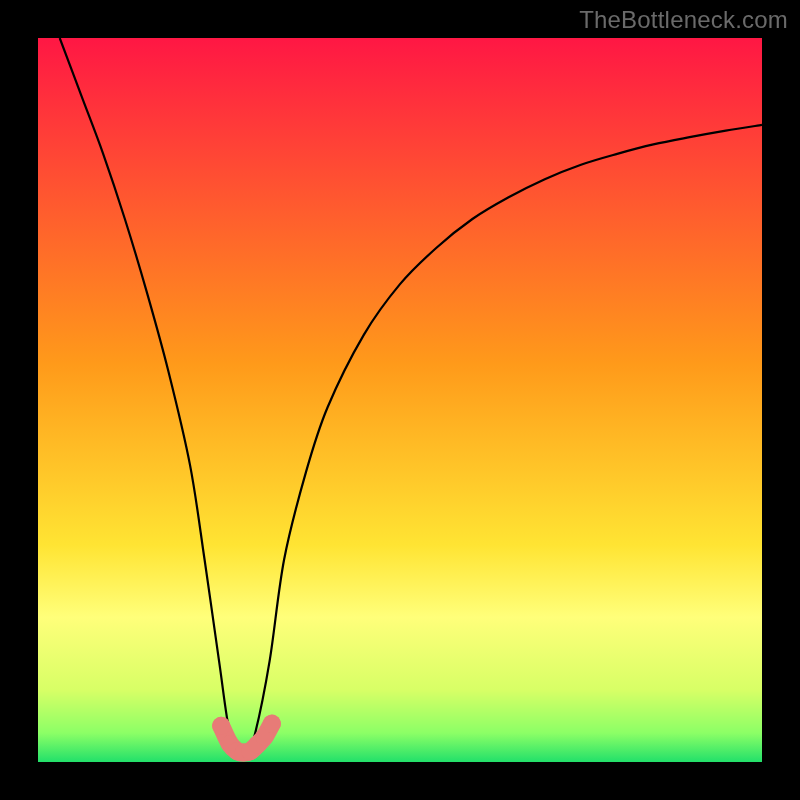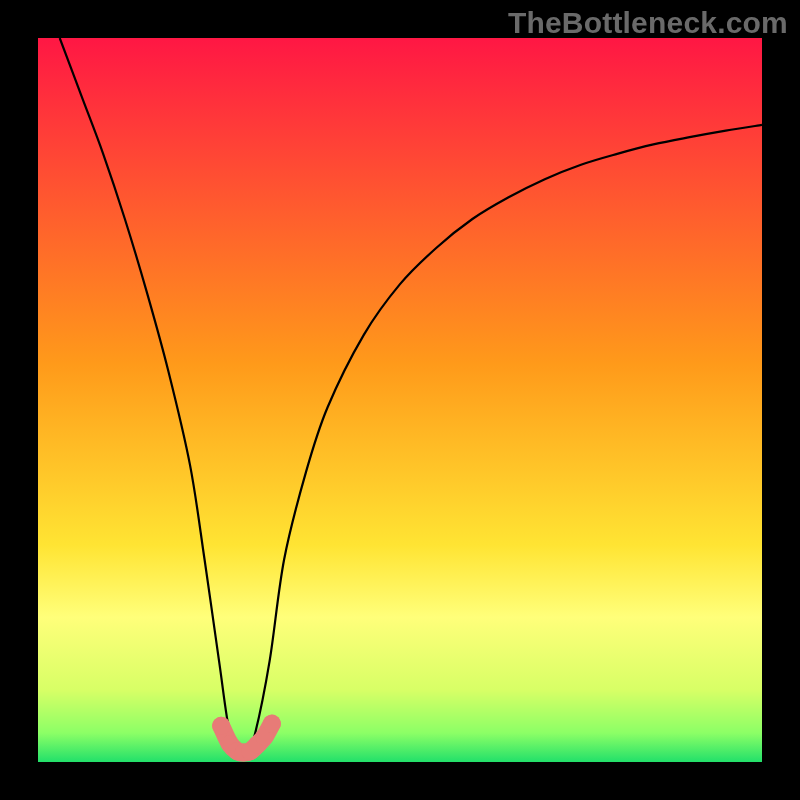--- a/index.html
+++ b/index.html
@@ -25,22 +25,22 @@
     top: 38px;
     width: 724px;
     height: 724px;
     
   }
   .watermark {
     position: absolute;
     top: 6px;
     right: 12px;
     color: #6a6a6a;
-    font-size: 30px;
-    font-weight: 700;
+    font-size: 24px;
+    font-weight: 400;
     letter-spacing: 0.2px;
   }
   svg {
     display: block;
   }
 </style>
 </head>
 <body>
 
 <div class="frame">

